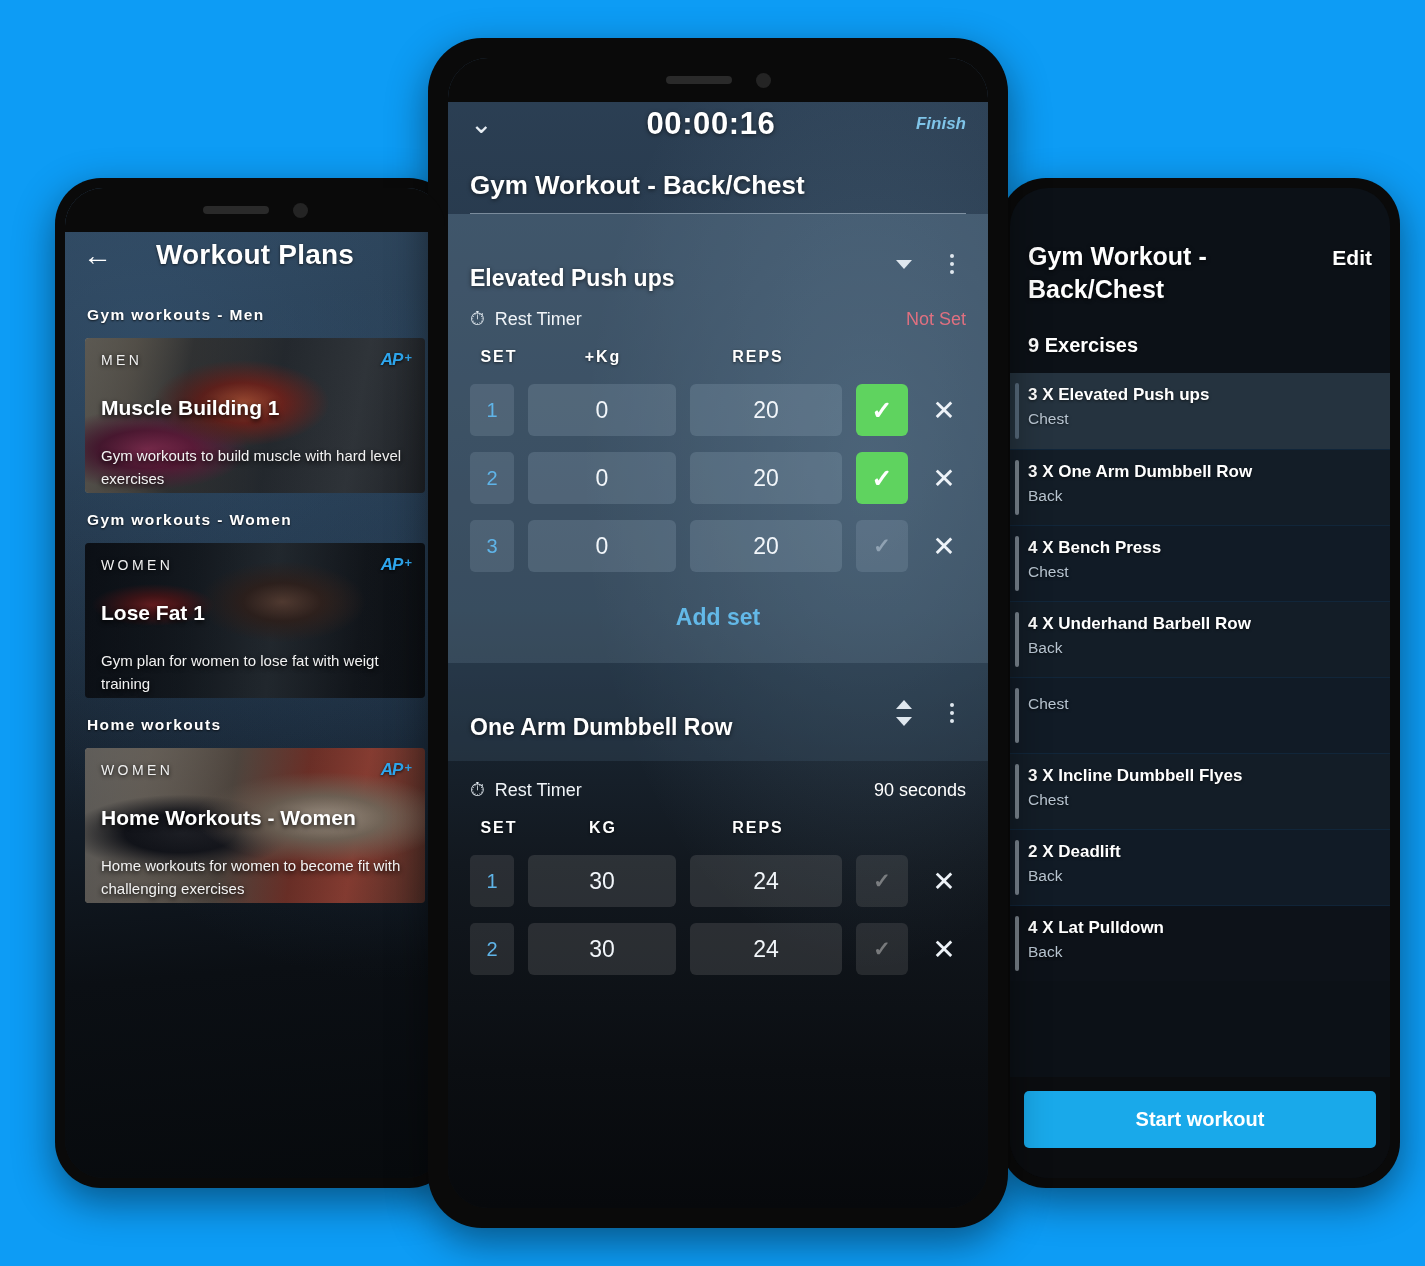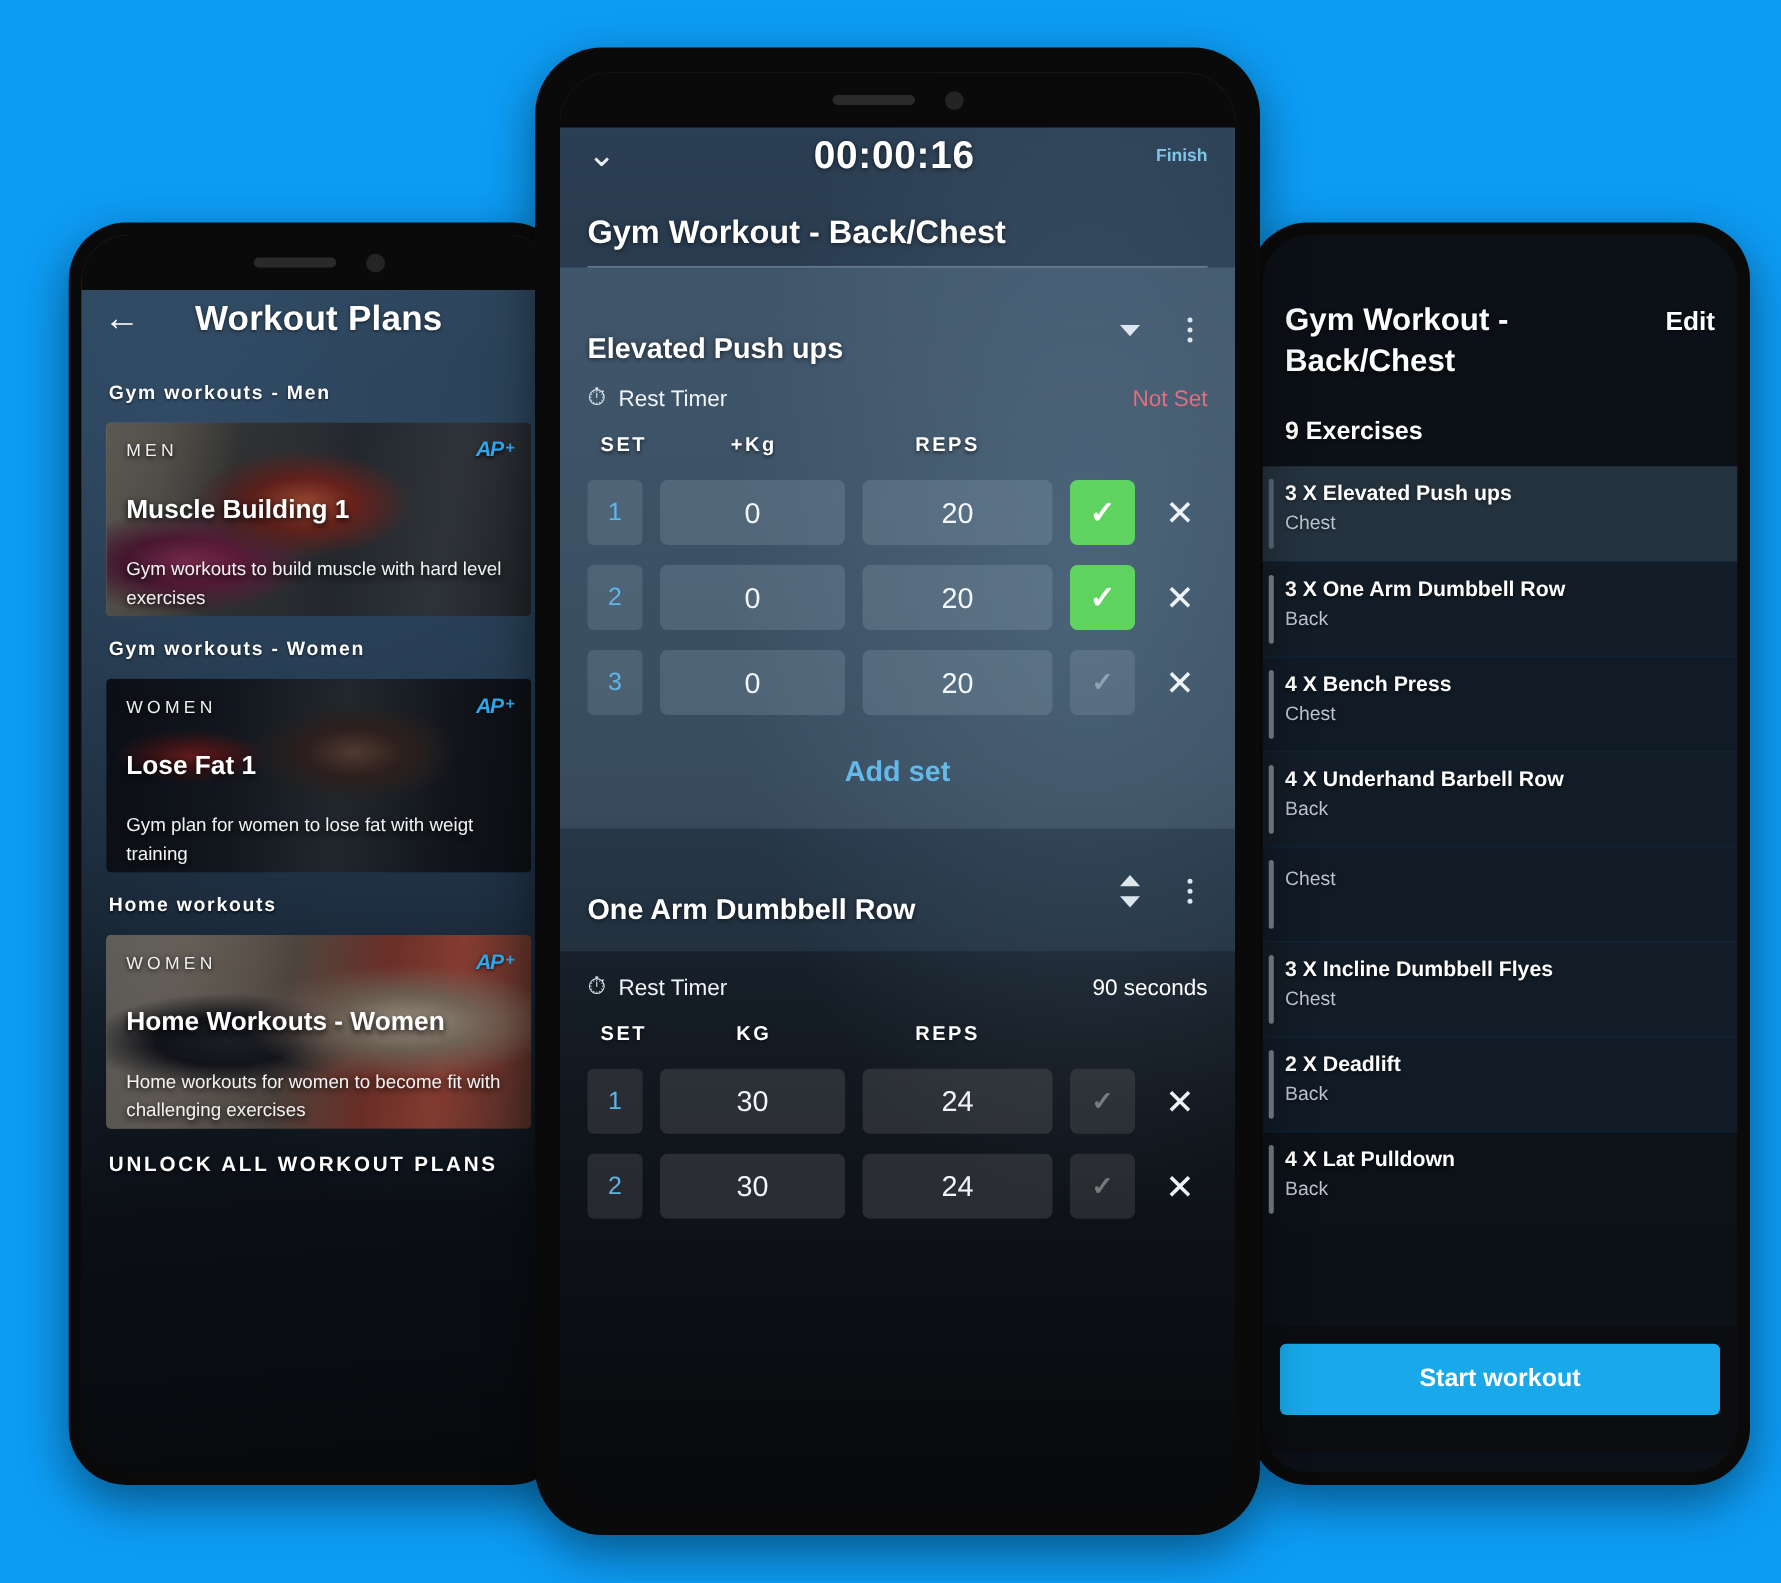--- a/index.html
+++ b/index.html
@@ -145,21 +145,21 @@
   .ex-row.alt { background:rgba(30,48,67,.34); }
   .ex-row.dark { background:rgba(14,20,27,.55); }
   .ex-row.first { background:rgba(88,116,142,.34); border-top:none; }
   .ex-row::before {
     content:""; position:absolute; left:5px; top:10px; bottom:10px; width:4px;
     background:rgba(210,220,232,.55); border-radius:2px;
   }
   .ex-row.first::before { background:rgba(150,175,200,.45); }
   .ex-name { font-size:17px; color:#fff; font-weight:600; text-shadow:0 1px 3px rgba(0,0,0,.6); }
   .ex-group { font-size:15.5px; color:#b9c6d2; margin-top:5px; text-shadow:0 1px 3px rgba(0,0,0,.6); }
-  .start-wrap { position:absolute; left:0; right:0; bottom:16px; background:#0b0d10; padding:14px 14px 30px 14px; }
+  .start-wrap { position:absolute; left:0; right:0; bottom:0; background:#0b0d10; padding:14px 14px 30px 14px; }
   .start-btn {
     display:block; width:100%; border:none; border-radius:5px;
     background:#19a9ea; color:#ffffff; font-size:20px; font-weight:700;
     padding:17px 0; font-family:inherit; cursor:pointer;
   }
 
   
   #phone-center { left:428px; top:38px; width:580px; height:1190px; border-radius:54px; }
   #phone-center .phone-screen { left:20px; top:20px; right:20px; bottom:20px; border-radius:40px; }
   .cp-body {
@@ -171,21 +171,21 @@
   .cp-topbar {
     display:flex; align-items:center; padding:48px 22px 0 22px; gap:14px;
   }
   .chev-down {
     font-size:27px; color:#e8eef4; line-height:1; font-weight:400; width:36px;
   }
   .cp-timer {
     flex:1; text-align:center; font-size:31px; color:#ffffff; font-weight:600;
     letter-spacing:.6px; text-shadow:0 1px 4px rgba(0,0,0,.6);
   }
-  .cp-finish { font-size:14px; color:#7fc4e8; font-weight:600; }
+  .cp-finish { font-size:17px; color:#7fc4e8; font-weight:600;font-style:italic; }
   .cp-wname {
     margin:28px 22px 0 22px; padding-bottom:12px;
     border-bottom:1.5px solid rgba(190,205,220,.55);
     font-size:26px; color:#ffffff; font-weight:600;
     text-shadow:0 1px 4px rgba(0,0,0,.6);
   }
   .ex-block { position:relative; }
   .ex-block.hl { background:rgba(120,148,172,.30); }
   .ex-block.sub { background:rgba(70,96,120,.26); }
   .ex-head {
@@ -307,21 +307,20 @@
             <span class="mark">AP</span>
             <span class="plus">+</span>
           </div>
           <div class="pc-text">
             <div class="pc-kicker">WOMEN</div>
             <div class="pc-name">Home Workouts - Women</div>
             <div class="pc-desc">Home workouts for women to become fit with challenging exercises</div>
           </div>
         </div>
 
-        <div class="unlock-bar">UNLOCK ALL WORKOUT PLANS</div>
       </div>
     </div>
   </div>
 </div>
 
 <div class="phone" id="phone-right">
   <div class="phone-screen">
     <div class="rp-body">
 
       <div class="rp-header">

